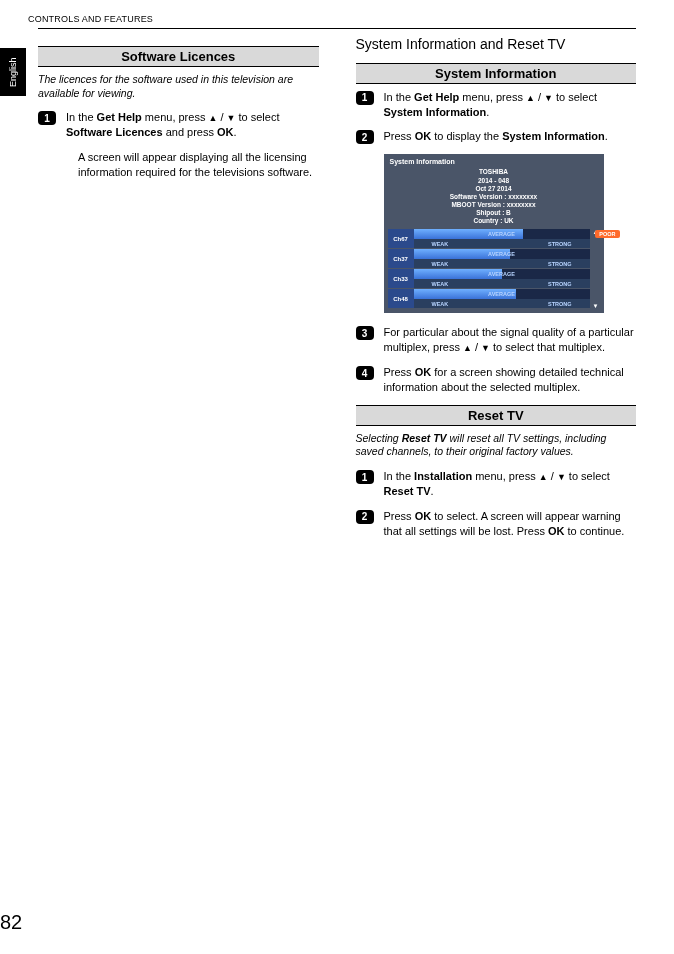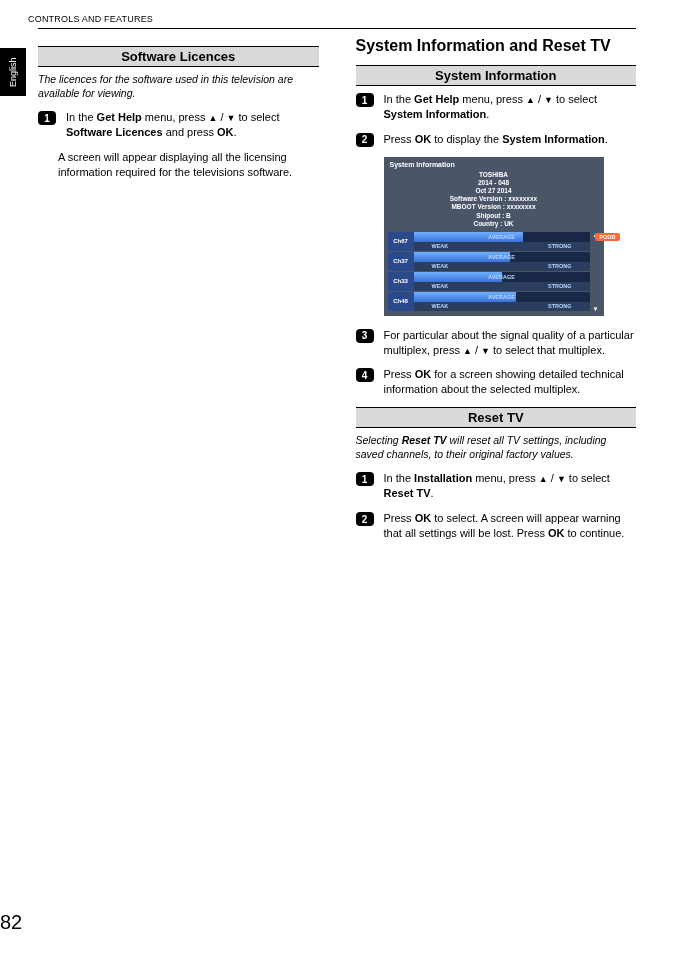--- a/index.html
+++ b/index.html
@@ -58,22 +58,22 @@
     border-top: 1px solid #000;
     border-bottom: 1px solid #000;
     font-weight: bold;
     font-size: 13px;
     text-align: center;
     padding: 2px 0;
     margin-top: 10px;
     margin-bottom: 6px;
   }
   .main-title {
-    font-size: 16px;
-    font-weight: bold;
+    font-size: 14px;
+    font-weight: normal;
     margin-bottom: 8px;
     line-height: 1.2;
   }
   .intro {
     font-style: italic;
     text-align: left;
     font-size: 10.5px;
     line-height: 1.3;
     margin-bottom: 10px;
   }
@@ -96,21 +96,21 @@
     align-items: center;
     justify-content: center;
     margin-top: 1px;
   }
   .step-text {
     flex: 1;
     font-size: 11px;
     line-height: 1.35;
   }
   .step-indent {
-    margin-left: 20px;
+    margin-left: 40px;
     font-size: 11px;
     line-height: 1.35;
     margin-bottom: 10px;
   }
   .arrow { font-size: 9px; display:inline-block; vertical-align: baseline; }
   b { font-weight: bold; }
   .page-num {
     position: absolute;
     bottom: 20px;
     left: 0;

